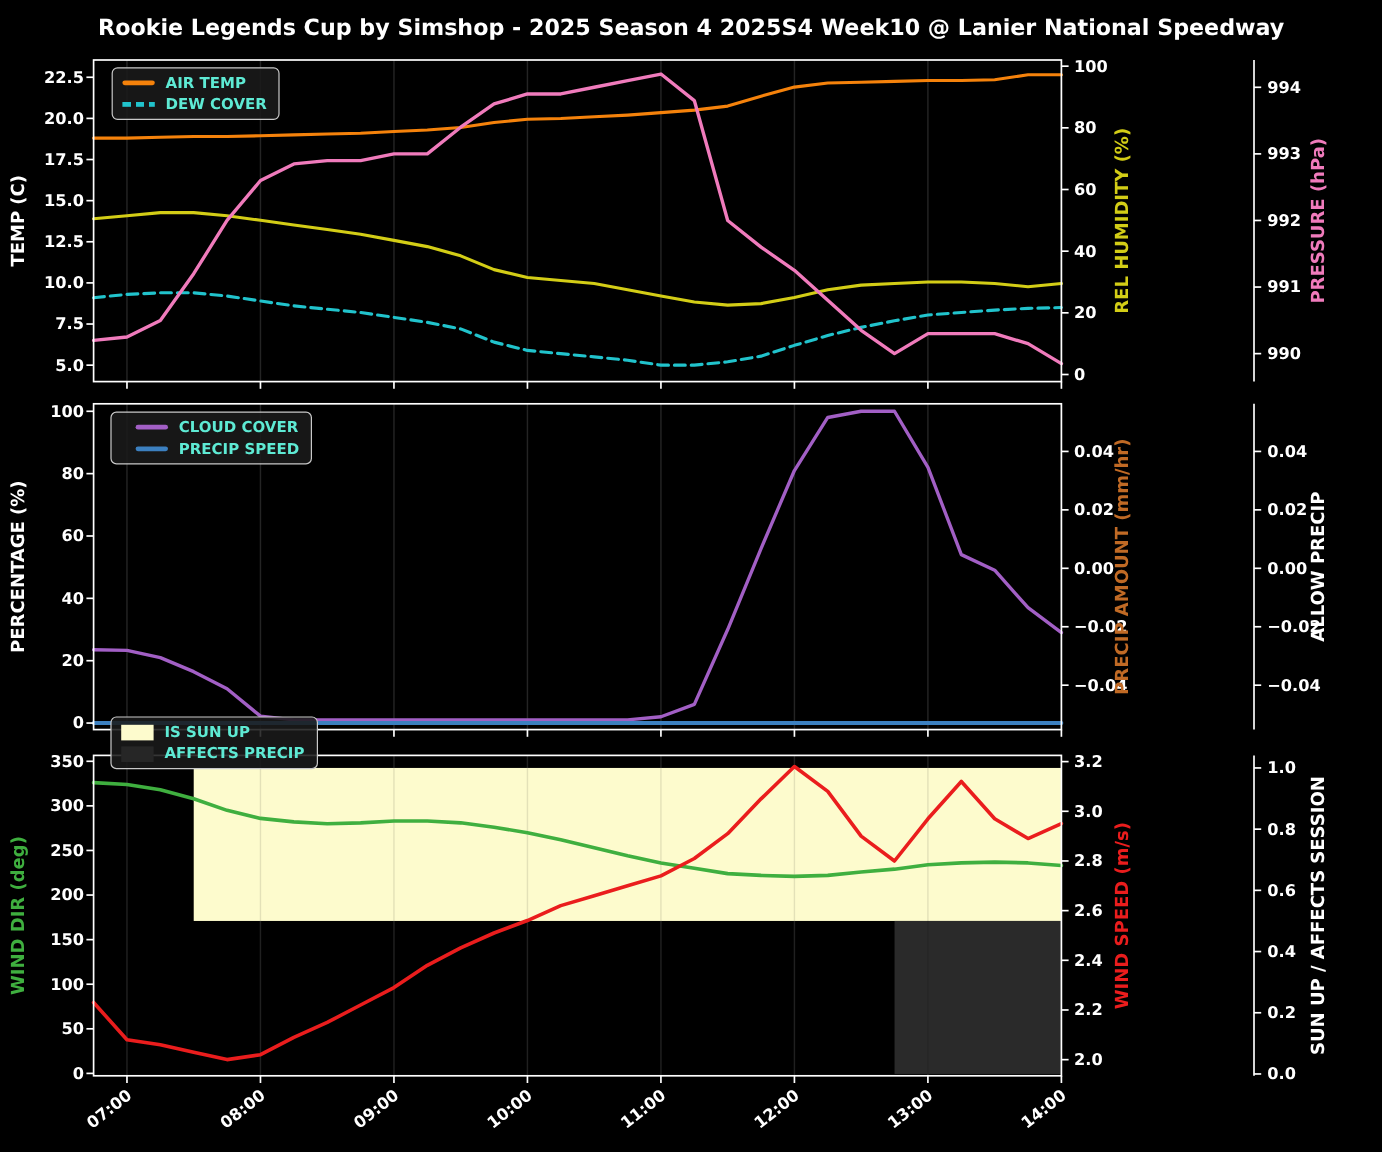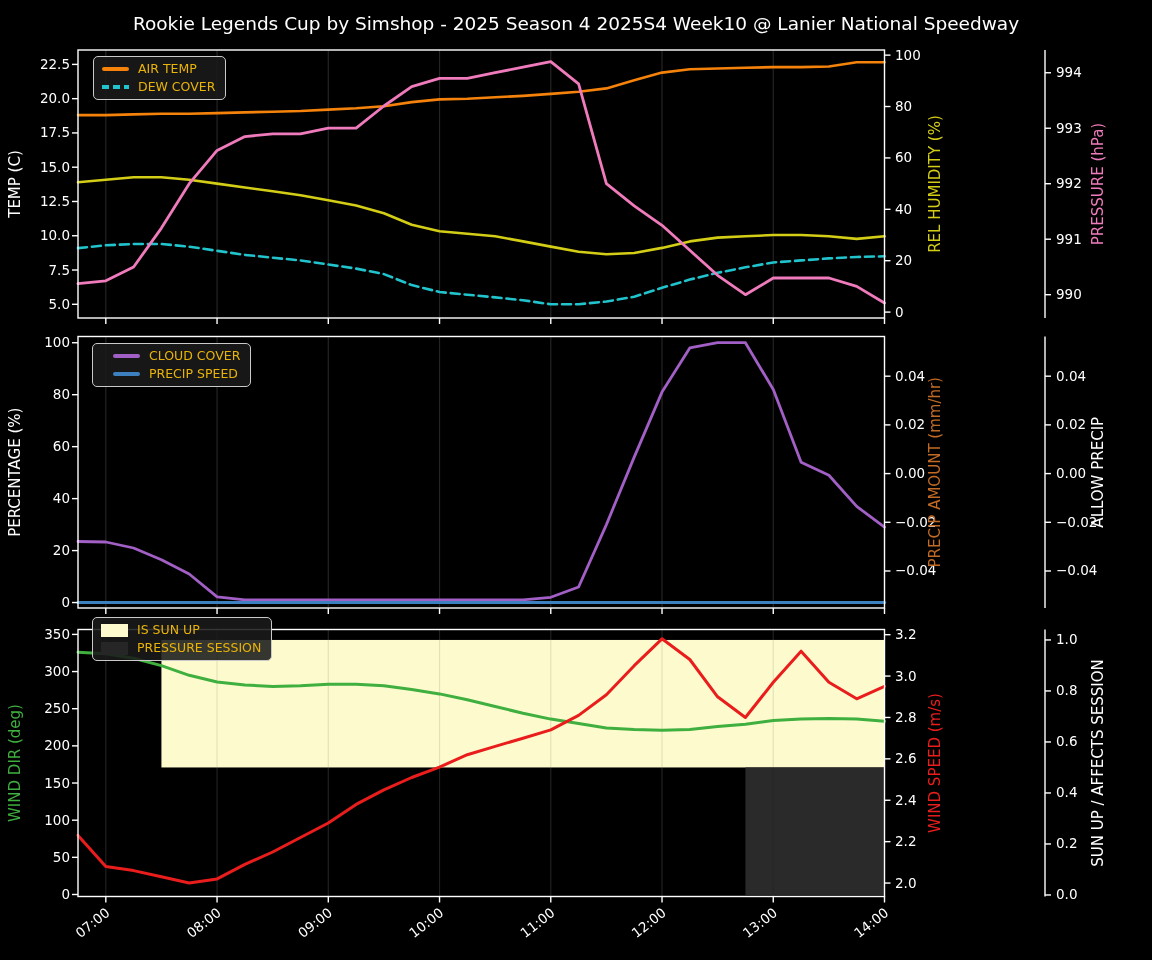--- a/index.html
+++ b/index.html
@@ -1,25 +1,25 @@
 <!DOCTYPE html>
 <html><head>
 <meta charset="utf-8">
 <style>
   html,body{margin:0;padding:0;background:#000;}
   body{width:1152px;height:960px;overflow:hidden;font-family:"DejaVu Sans","Liberation Sans",sans-serif;}
-  .figure{position:relative;width:1152px;height:960px;background:#000;}
+  .figure{position:relative;width:1152px;height:960px;background:#000;font-weight:bold;}
   .fig-title{position:absolute;top:13px;left:0;width:1152px;text-align:center;color:#fff;font-size:18.5px;}
   svg text{fill:#fff;}
   .tick{font-size:13.5px;}
   .axis-label{font-size:15px;}
   .legend{position:absolute;background:rgba(26,26,26,0.88);border:1.2px solid #c9c9c9;border-radius:5px;
           padding:5px 10px 5px 8px;display:flex;flex-direction:column;gap:4px;z-index:5;}
   .legend-row{display:flex;align-items:center;gap:9px;}
-  .legend-label{color:#eab308;font-size:12.5px;white-space:nowrap;line-height:14px;}
+  .legend-label{color:#5eead4;font-size:12.5px;white-space:nowrap;line-height:14px;}
   .sw{flex:0 0 auto;}
   .sw-line{width:27px;height:4px;border-radius:2px;}
   .sw-dash{width:27px;height:4px;}
   .sw-patch{width:27px;height:13px;}
 </style>
 </head>
 <body>
 
 <div class="figure">
   <div class="fig-title">Rookie Legends Cup by Simshop - 2025 Season 4 2025S4 Week10 @ Lanier National Speedway</div>
@@ -246,24 +246,24 @@
       <div class="legend" style="left: 92px; top: 343px; padding-left: 20px;">
         <div class="legend-row">
           <span class="sw sw-line" style="background: rgb(162, 95, 197);"></span>
           <span class="legend-label">CLOUD COVER</span>
         </div>
         <div class="legend-row">
           <span class="sw sw-line" style="background: rgb(60, 128, 192);"></span>
           <span class="legend-label">PRECIP SPEED</span>
         </div>
       </div>
-      <div class="legend" style="left: 92px; top: 617px;">
+      <div class="legend" style="left: 92px; top: 597px;">
         <div class="legend-row">
           <span class="sw sw-patch" style="background: rgb(253, 251, 205);"></span>
           <span class="legend-label">IS SUN UP</span>
         </div>
         <div class="legend-row">
           <span class="sw sw-patch" style="background: rgb(38, 38, 38);"></span>
-          <span class="legend-label">PRESSURE SESSION</span>
+          <span class="legend-label">AFFECTS PRECIP</span>
         </div>
       </div>
     </div>
 </div>
 
 </body></html>

